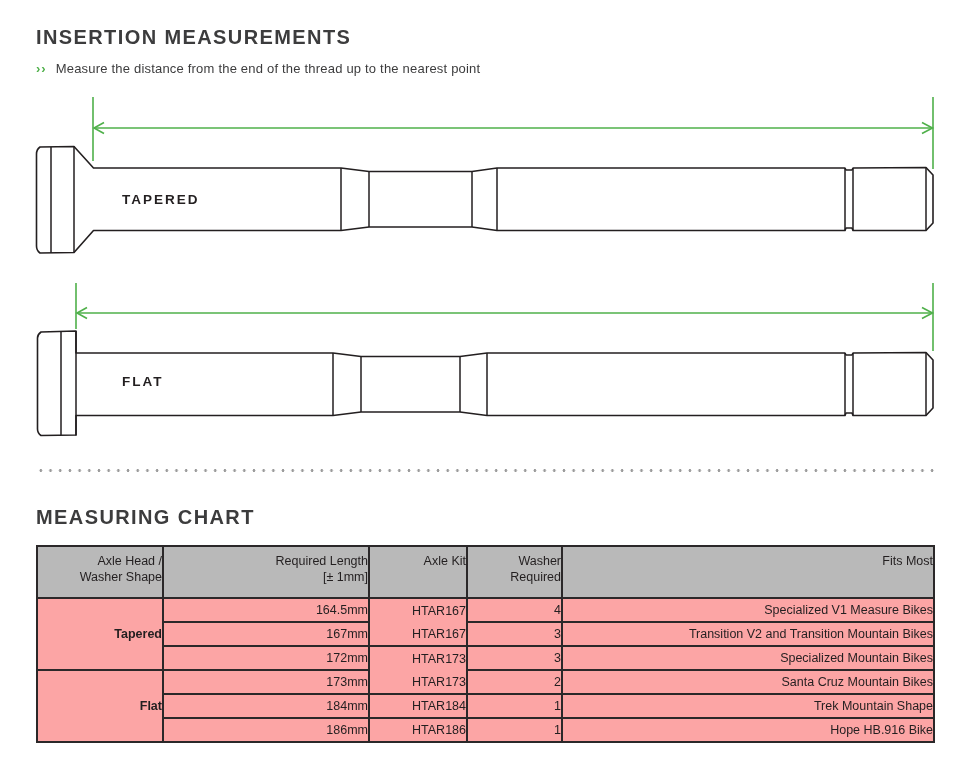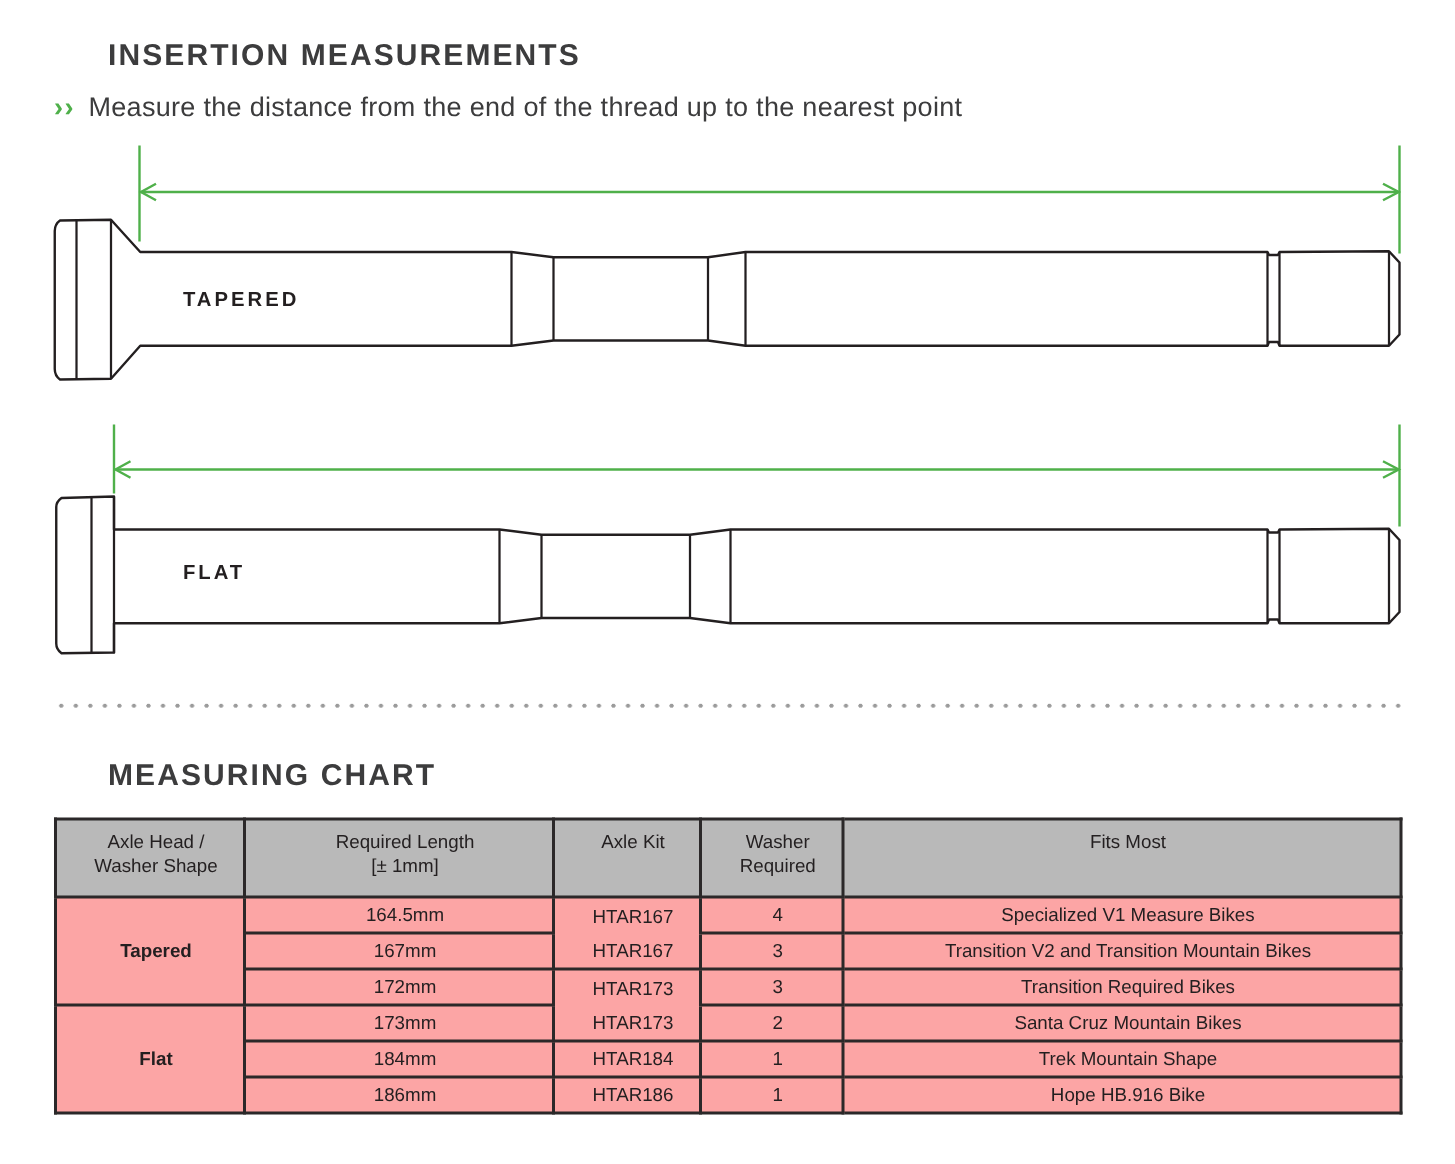--- a/index.html
+++ b/index.html
@@ -13,27 +13,27 @@
   *{margin:0;padding:0;box-sizing:border-box;}
   html,body{background:#ffffff;}
   body{
     width:970px;height:776px;position:relative;
     font-family:"Liberation Sans",sans-serif;color:var(--ink);
     overflow:hidden;
   }
   .h-title{
     position:absolute;left:36px;
     font-size:20px;font-weight:bold;letter-spacing:1.4px;
-    color:var(--heading);white-space:nowrap;margin-left:36px;
+    color:var(--heading);white-space:nowrap;
   }
   #title1{top:26px;}
   #title2{top:506px;}
   .subtitle{
     position:absolute;left:36px;top:61px;
-    font-size:18px;color:var(--heading);letter-spacing:0.2px;white-space:nowrap;
+    font-size:13px;color:var(--heading);letter-spacing:0.2px;white-space:nowrap;
   }
   .subtitle .marker{
     color:var(--accent-green);font-weight:bold;margin-right:9px;letter-spacing:1px;
   }
   svg.diagram{position:absolute;left:0;display:block;}
   #diagram-tapered{top:90px;}
   #diagram-flat{top:275px;}
   .axle-outline{fill:#ffffff;stroke:var(--ink);stroke-width:1.6;stroke-linejoin:round;}
   .axle-line{fill:none;stroke:var(--ink);stroke-width:1.5;}
   .green-line{fill:none;stroke:var(--accent-green);stroke-width:1.6;}
@@ -46,21 +46,21 @@
     background-image:radial-gradient(circle,var(--dots) 1.25px,rgba(0,0,0,0) 1.6px);
     background-size:9.7px 5px;background-position:0 1px;background-repeat:repeat-x;
   }
   table#measuring-table{
     position:absolute;left:36px;top:545px;width:897px;
     border-collapse:collapse;table-layout:fixed;
     font-size:12.5px;color:var(--ink);
   }
   #measuring-table th,#measuring-table td{
     border:2px solid var(--table-border);
-    padding:0 0 0 8px;text-align:center;font-weight:normal;
+    padding:0 0 0 8px;text-align:right;font-weight:normal;
   }
   #measuring-table thead tr{height:52px;}
   #measuring-table th{
     background:var(--table-header-bg);
     vertical-align:top;padding-top:6px;line-height:16px;
     white-space:pre-line;font-size:12.5px;
   }
   #measuring-table tbody tr{height:24px;}
   #measuring-table td{vertical-align:middle;background:#fca5a5;}
   #measuring-table td.shape-cell{font-weight:bold;}
@@ -142,21 +142,21 @@
       <tr>
         <td>167mm</td>
         <td class="nt">HTAR167</td>
         <td>3</td>
         <td>Transition V2 and Transition Mountain Bikes</td>
       </tr>
       <tr>
         <td>172mm</td>
         <td class="nb">HTAR173</td>
         <td>3</td>
-        <td>Transition Required Bikes</td>
+        <td>Specialized Mountain Bikes</td>
       </tr>
       <tr>
         <td class="shape-cell" rowspan="3">Flat</td>
         <td>173mm</td>
         <td class="nt">HTAR173</td>
         <td>2</td>
         <td>Santa Cruz Mountain Bikes</td>
       </tr>
       <tr>
         <td>184mm</td>

